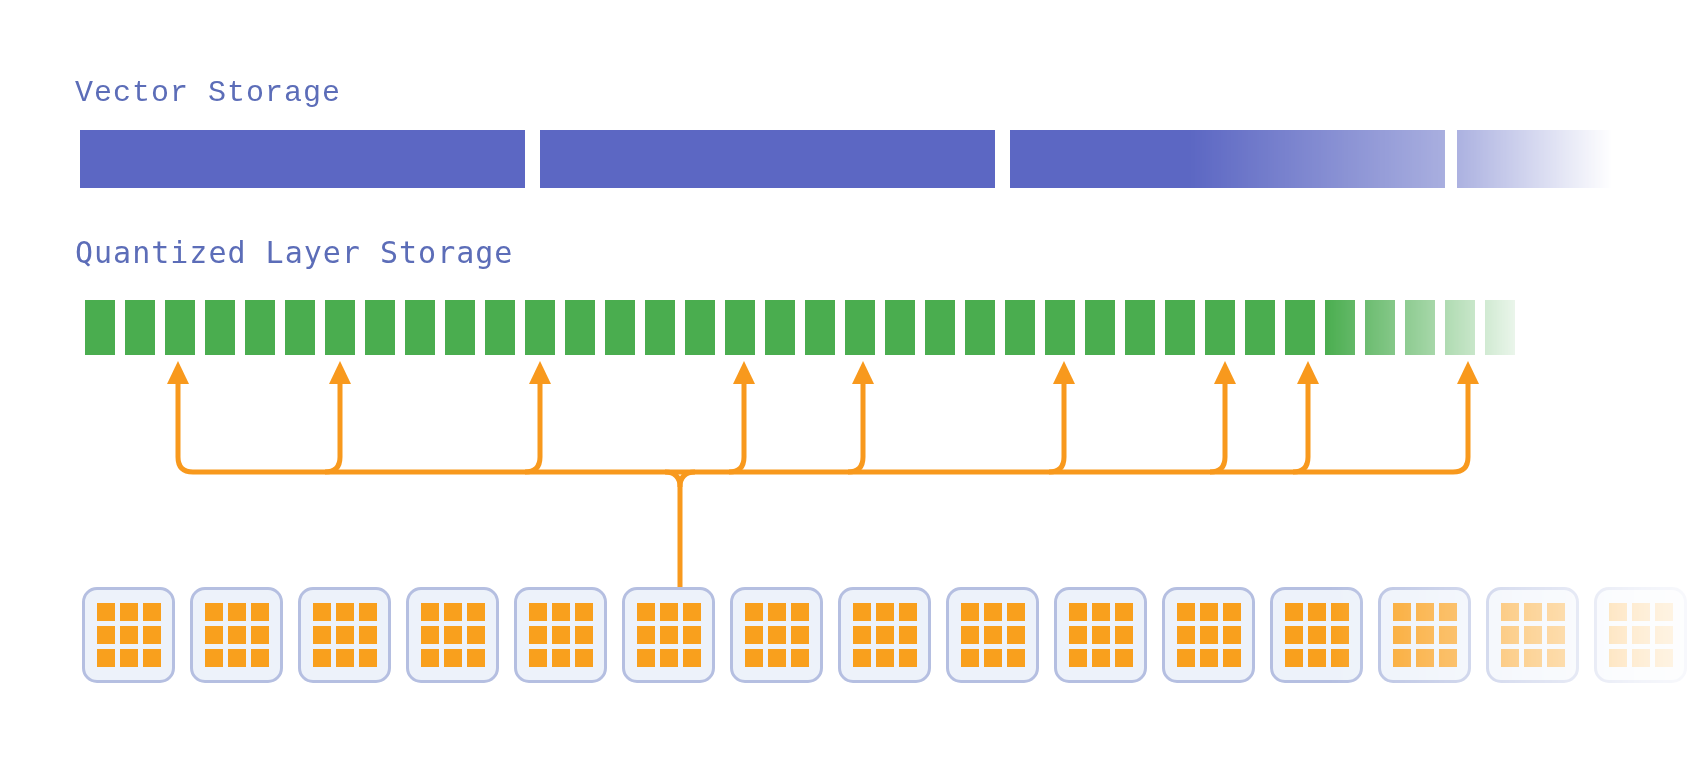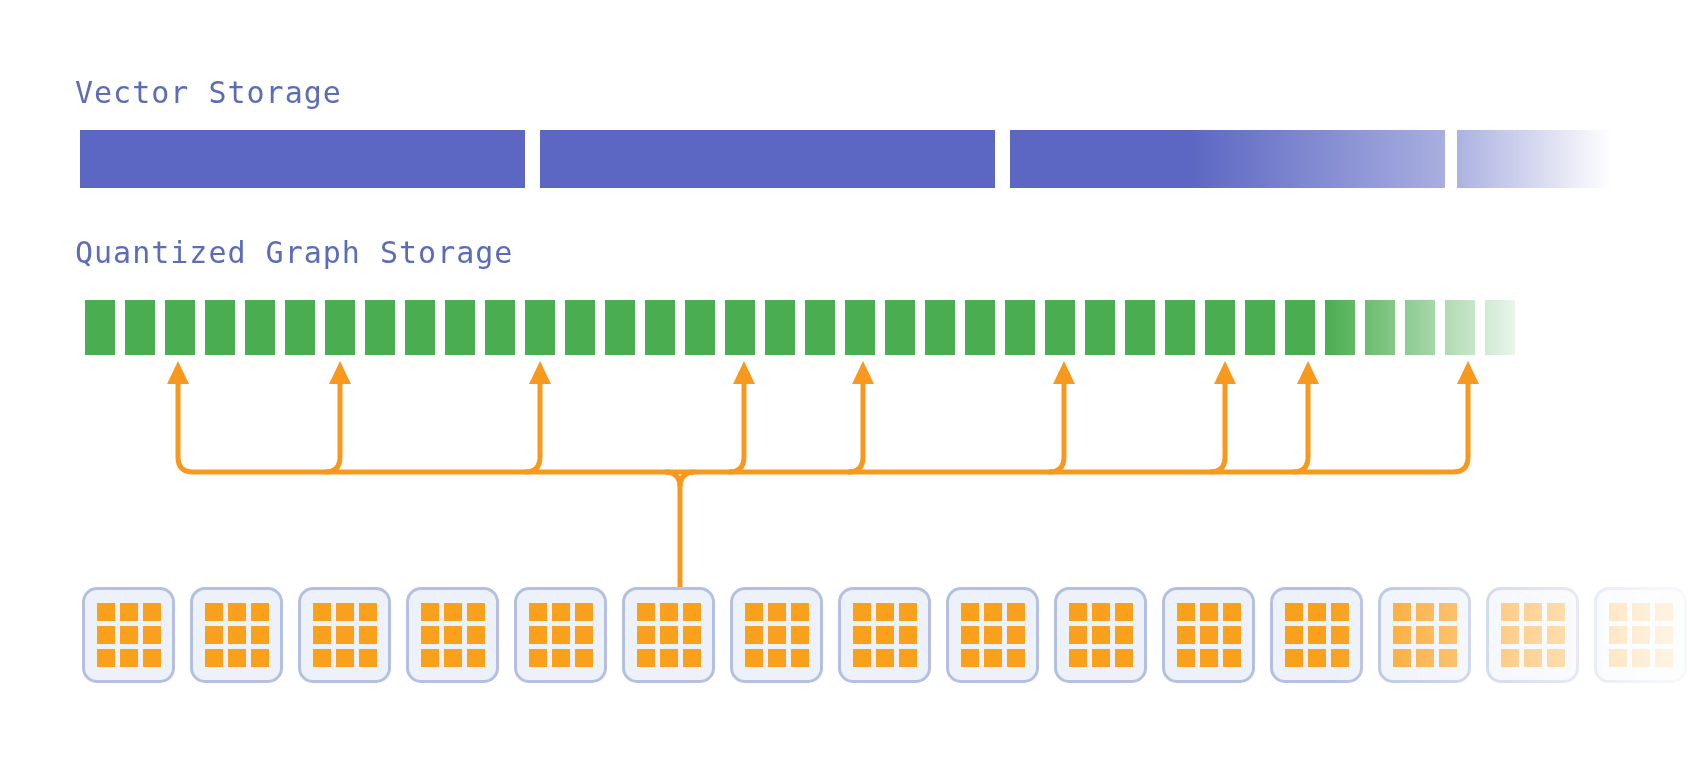--- a/index.html
+++ b/index.html
@@ -63,30 +63,30 @@
     grid-template-rows:repeat(3,18px);
     gap:5px;
   }
   .grid-cell{width:18px;height:18px;}
 </style>
 </head>
 <body>
 
 <div id="canvas">
 
-  <div class="row-label" id="label-vector" style="color: rgb(92, 109, 184);">Vector Storage</div>
+  <div class="row-label" id="label-vector" style="color: rgb(92, 109, 184); font-family: Liberation Mono, monospace;">Vector Storage</div>
 
   <div id="vector-row">
       <div class="vseg" style="left: 80px; width: 445px; background: rgb(92, 103, 195);"></div>
       <div class="vseg" style="left: 540px; width: 455px; background: rgb(92, 103, 195);"></div>
       <div class="vseg" style="left: 1010px; width: 435px; background: rgb(92, 103, 195);"></div>
       <div class="vseg" style="left: 1457px; width: 231px; background: rgb(92, 103, 195);"></div>
     </div>
 
-  <div class="row-label" id="label-quantized" style="color: rgb(92, 109, 184);">Quantized Graph Storage</div>
+  <div class="row-label" id="label-quantized" style="color: rgb(92, 109, 184);">Quantized Layer Storage</div>
 
   <div id="quant-row">
       <div class="qbar" style="left: 85px; width: 30px; background: rgb(74, 173, 79);"></div>
       <div class="qbar" style="left: 125px; width: 30px; background: rgb(74, 173, 79);"></div>
       <div class="qbar" style="left: 165px; width: 30px; background: rgb(74, 173, 79);"></div>
       <div class="qbar" style="left: 205px; width: 30px; background: rgb(74, 173, 79);"></div>
       <div class="qbar" style="left: 245px; width: 30px; background: rgb(74, 173, 79);"></div>
       <div class="qbar" style="left: 285px; width: 30px; background: rgb(74, 173, 79);"></div>
       <div class="qbar" style="left: 325px; width: 30px; background: rgb(74, 173, 79);"></div>
       <div class="qbar" style="left: 365px; width: 30px; background: rgb(74, 173, 79);"></div>

